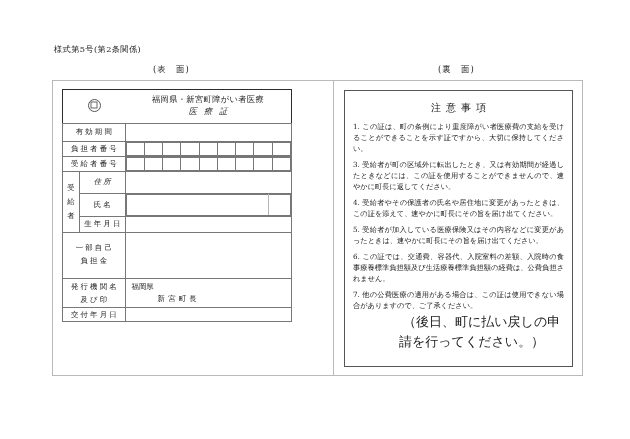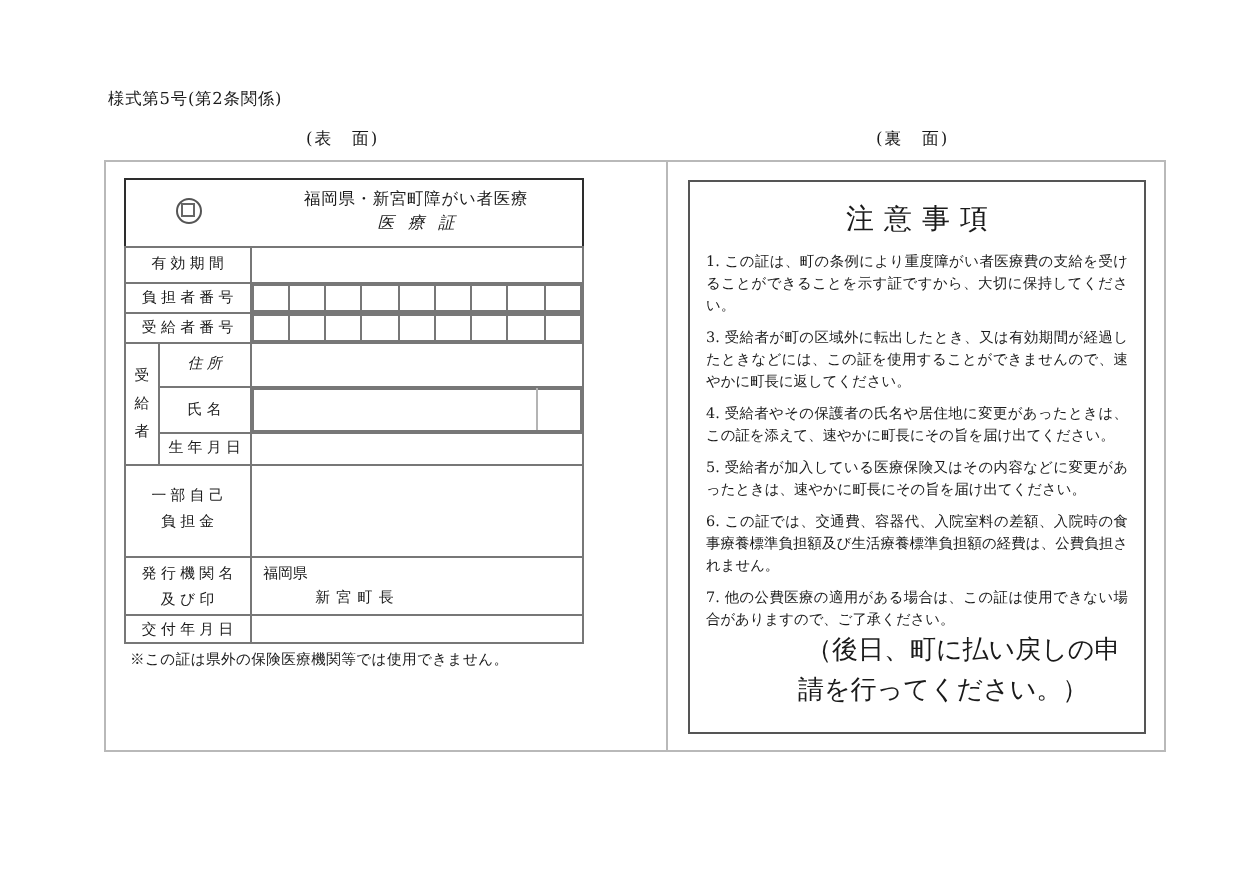--- a/index.html
+++ b/index.html
@@ -159,21 +159,21 @@
     top: 9px;
     width: 229px;
     height: 277px;
     box-sizing: border-box;
     border: 1px solid #555;
     background: #fff;
     padding: 10px 8px 6px 8px;
   }
   #notice-title {
     text-align: center;
-    font-size: 14px;
+    font-size: 10px;
     letter-spacing: 5px;
     text-indent: 5px;
     margin-bottom: 7px;
   }
   .notice-item {
     font-size: 7.2px;
     line-height: 1.52;
     margin-bottom: 5.2px;
     text-align: justify;
     text-justify: inter-character;
@@ -300,21 +300,20 @@
       </td>
     </tr>
 
     <tr>
       <td class="lbl" colspan="2" style="height:14px;">交付年月日</td>
       <td></td>
     </tr>
   </tbody>
     </table>
 
-  <div class="note-front" id="front-footnote" style="top: 244px;">※この証は県外の保険医療機関等では使用できません。</div>
 </div>
 
 <div class="side-caption" id="cap-back">(裏　面)</div>
 
 <div class="outer-frame" id="frame-back">
   <div id="notice-box">
     <div id="notice-title">注意事項</div>
 
     <div class="notice-item">1. この証は、町の条例により重度障がい者医療費の支給を受けることができることを示す証ですから、大切に保持してください。</div>
     <div class="notice-item">3. 受給者が町の区域外に転出したとき、又は有効期間が経過したときなどには、この証を使用することができませんので、速やかに町長に返してください。</div>

